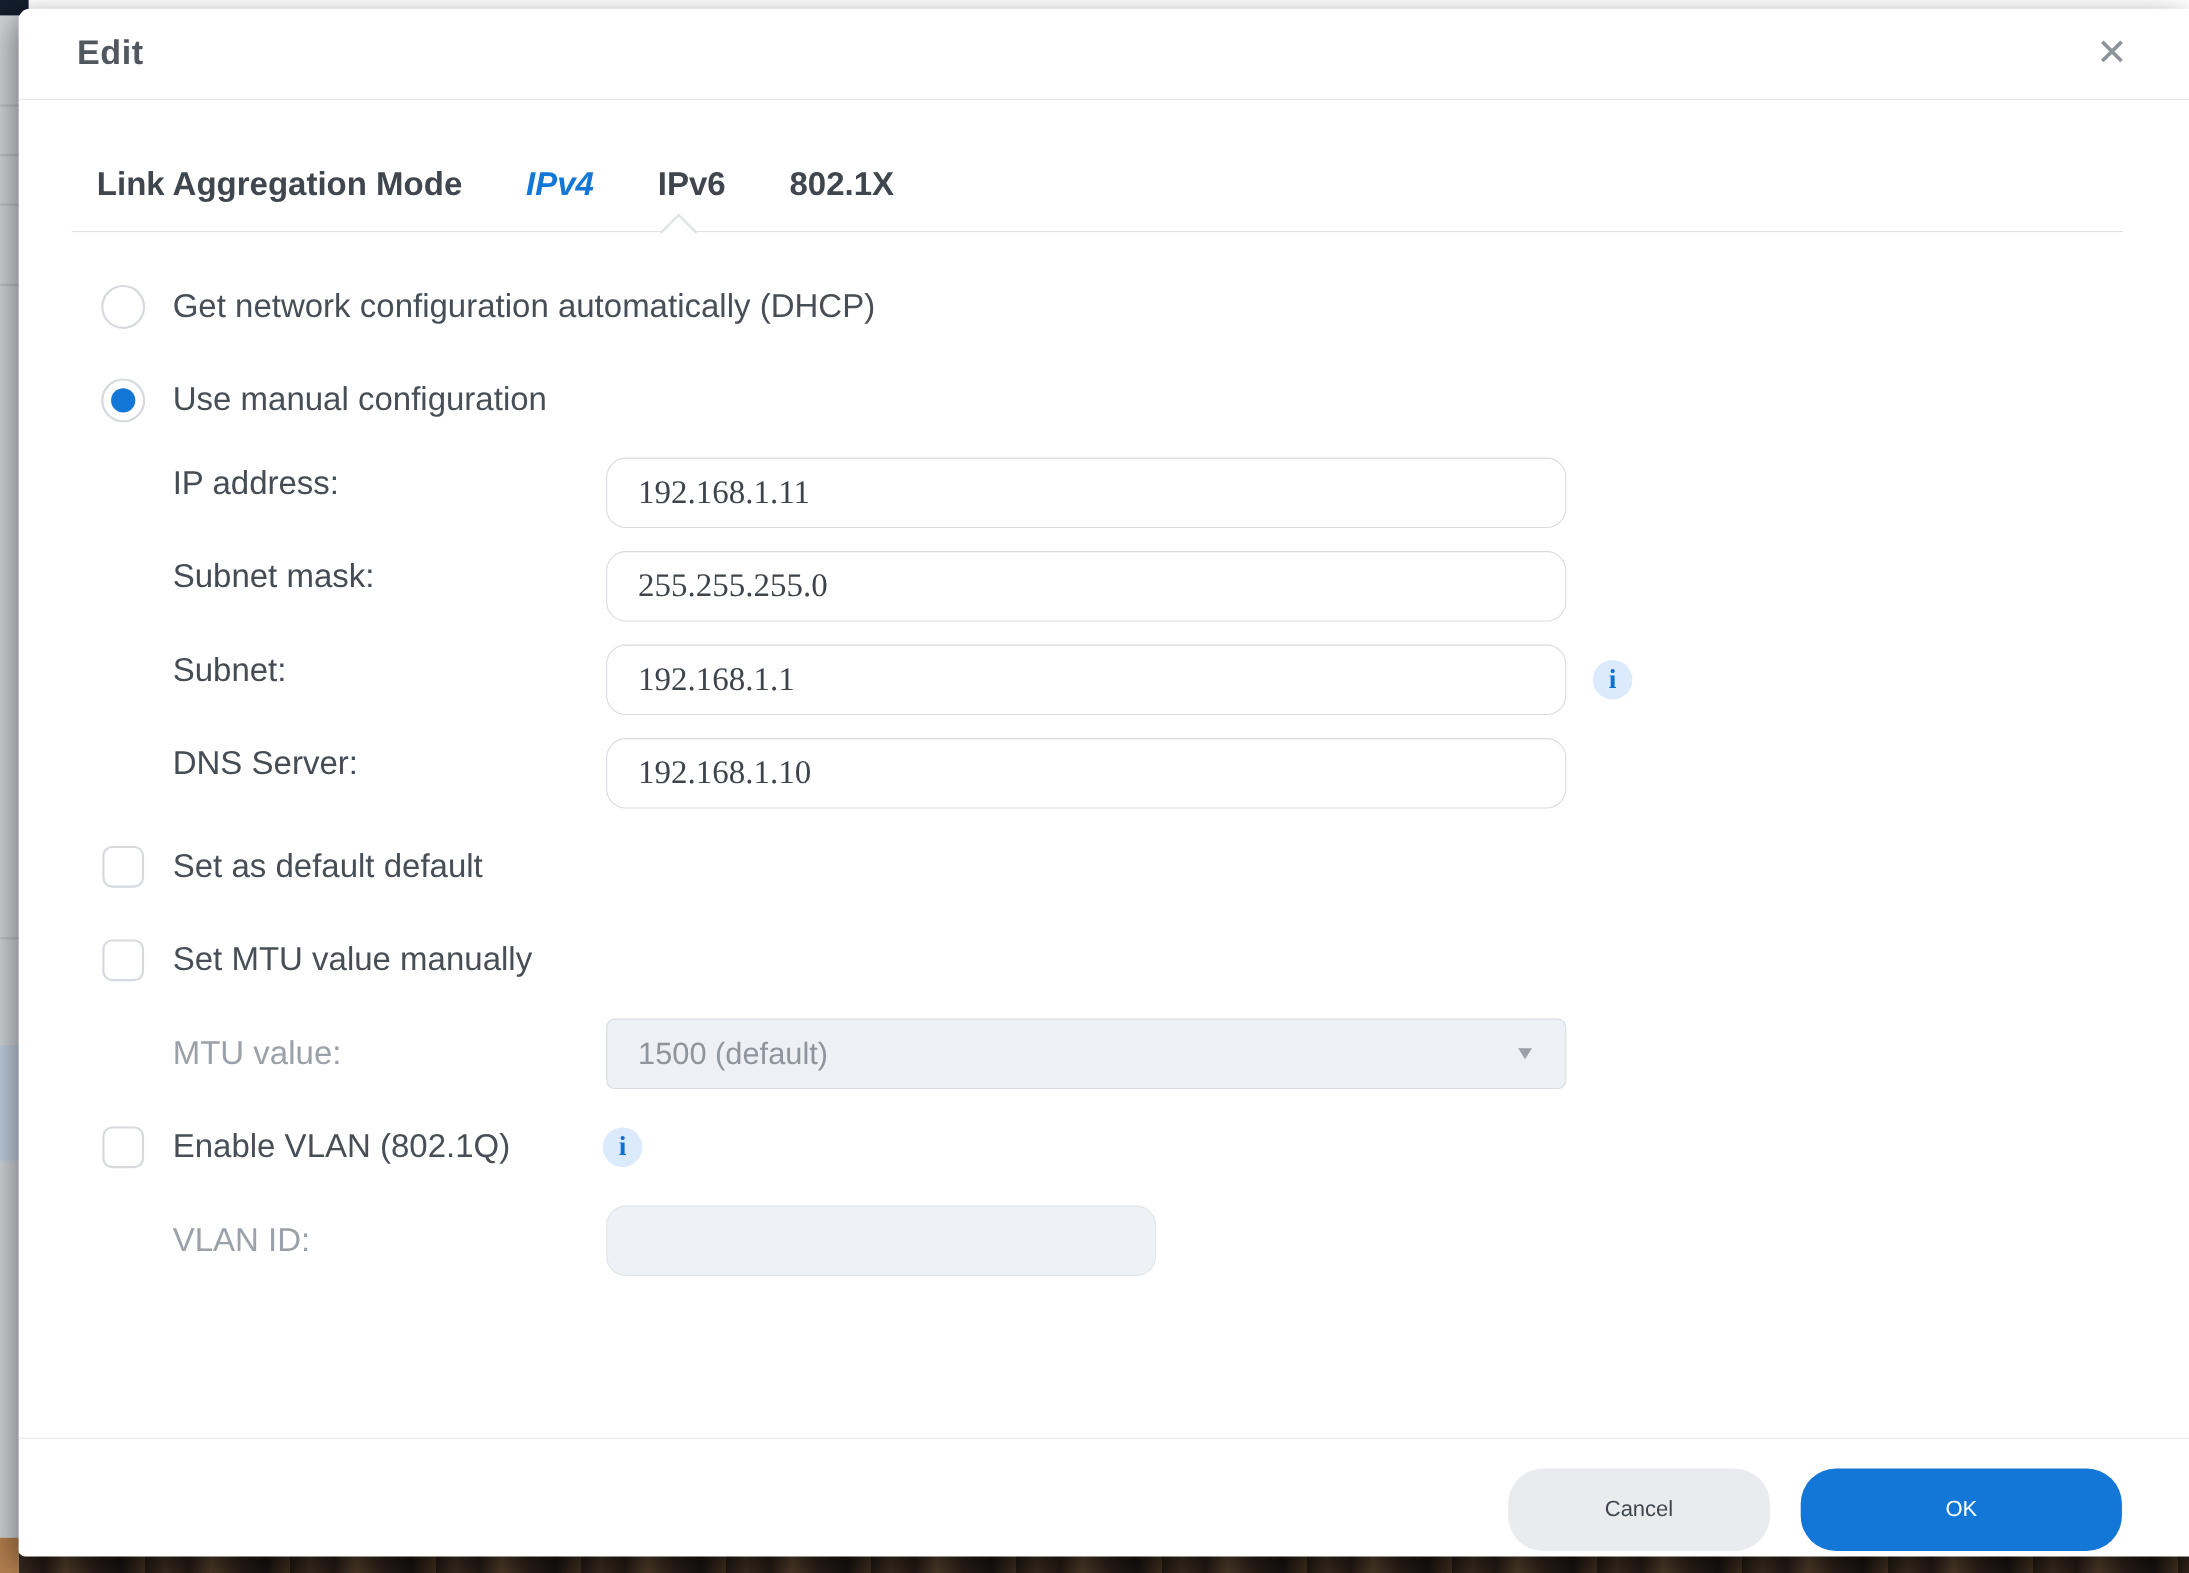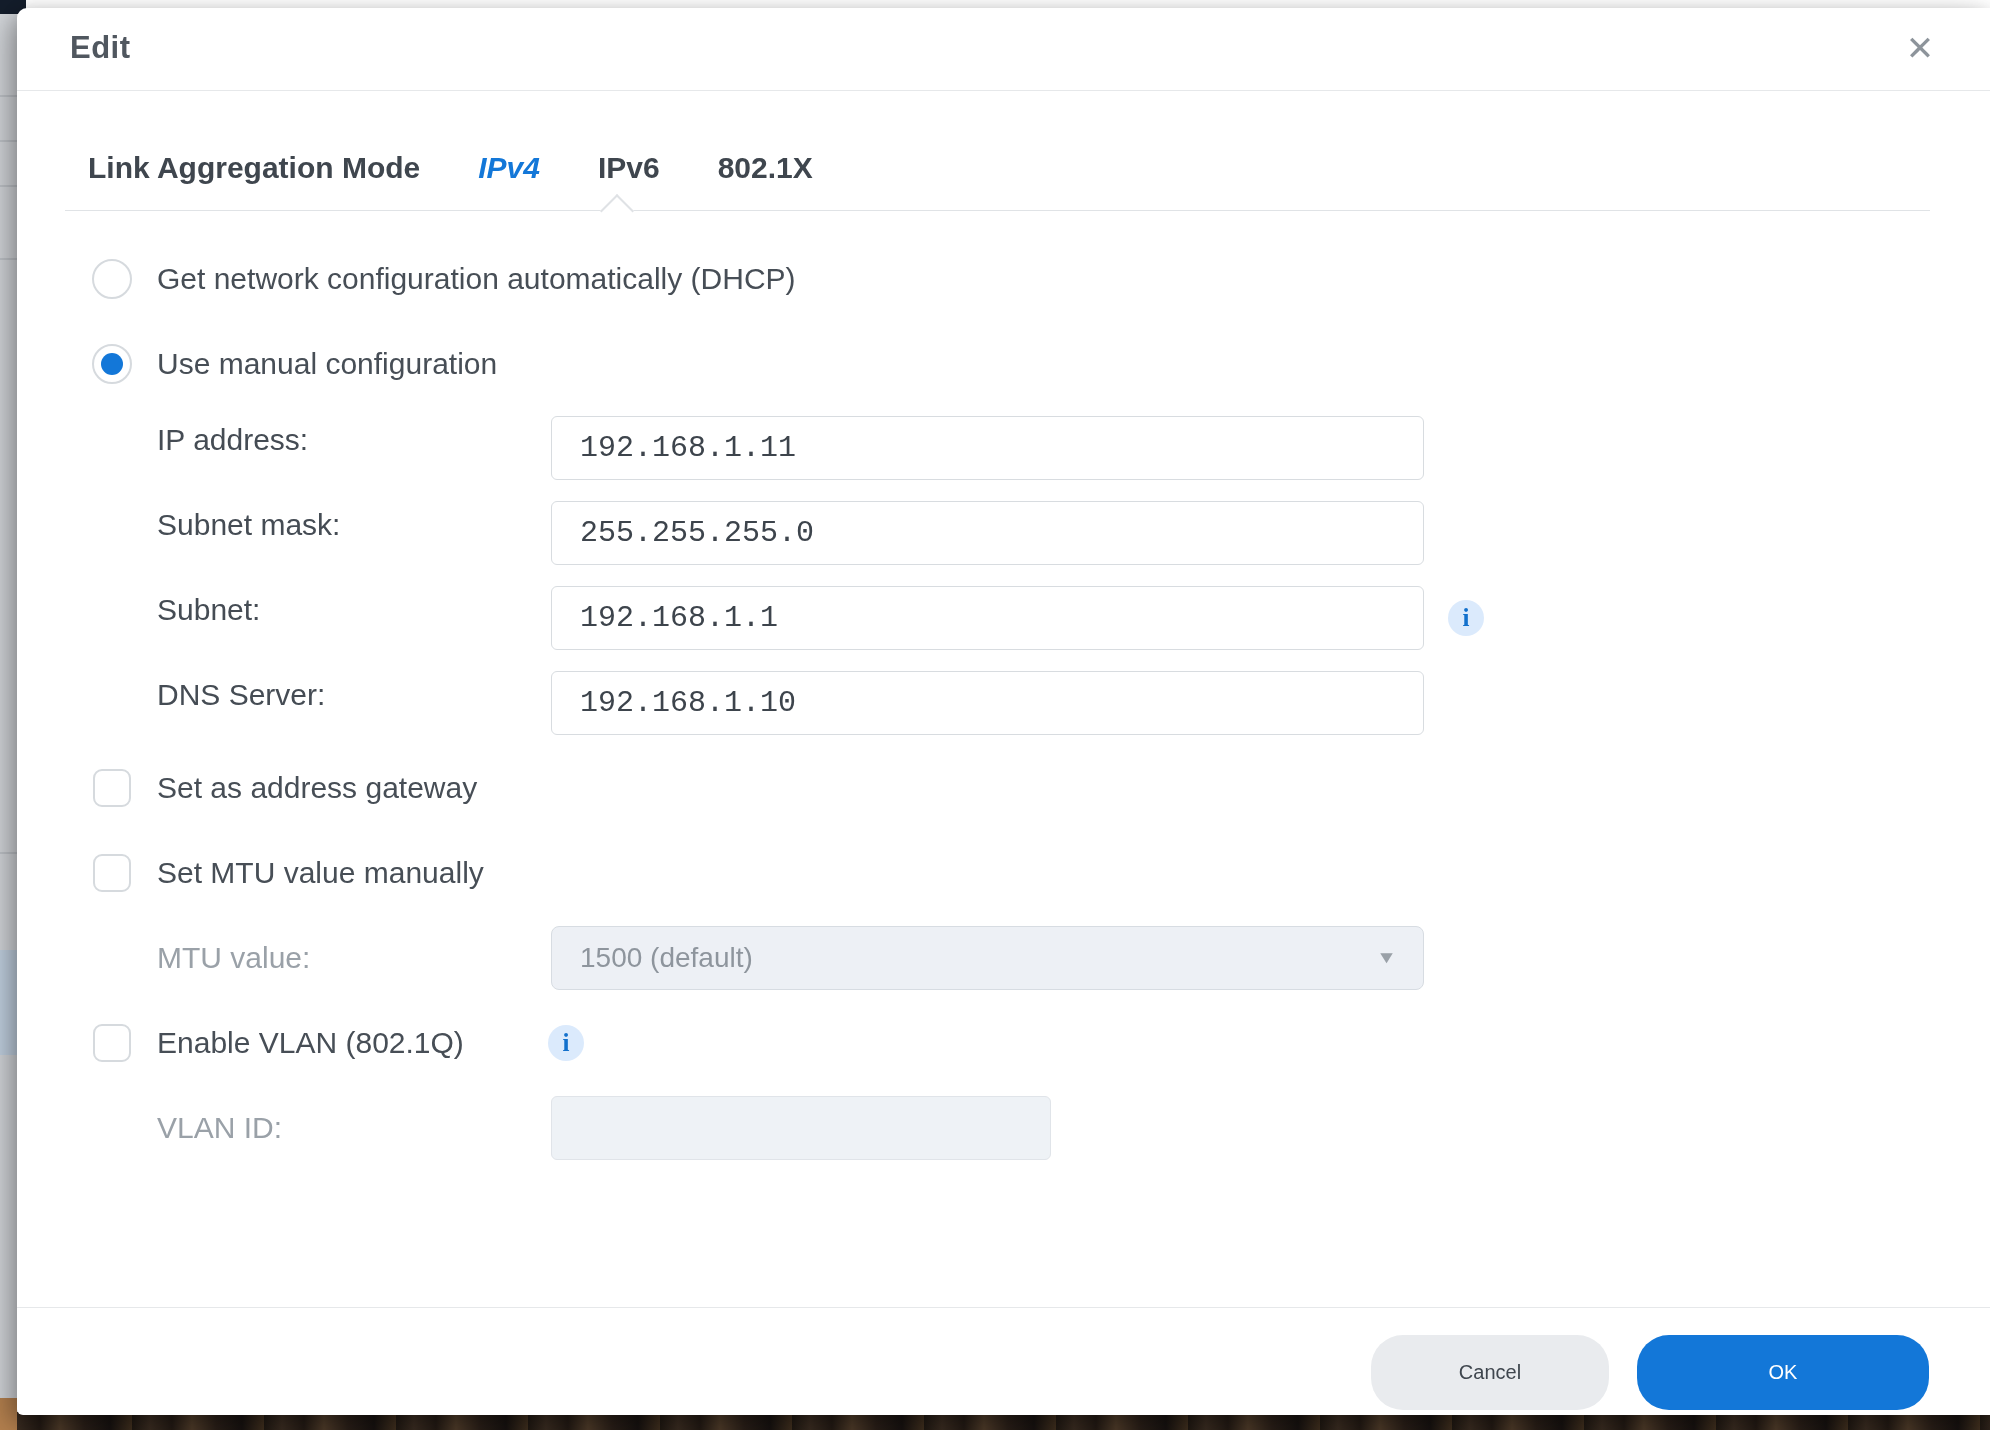--- a/index.html
+++ b/index.html
@@ -56,23 +56,23 @@
   }
 
   
   .row{position:absolute;left:0;width:100%;}
   .lbl{position:absolute;left:140px;font-size:30px;color:#454c54;white-space:nowrap;}
   .lbl.dim{color:#9aa1a8;}
   .field-row{height:48px;}
   .field-row .lbl{top:50%;transform:translateY(-50%);}
   .txt-input{
     position:absolute;left:534px;top:0;width:873px;height:64px;box-sizing:border-box;
-    border:1px solid #d8dce0;border-radius:6px;background:#ffffff;
+    border:1px solid #d8dce0;border-radius:18px;background:#ffffff;
     padding:0 0 0 28px;font-size:30px;color:#3d444c;outline:none;
-    font-family:Liberation Mono, monospace;
+    font-family:Liberation Serif, serif;
   }
   .txt-input:disabled,.txt-input.disabled{background:#eef2f6;border-color:#e0e4e9;color:#8e959d;}
 
   
   .radio-row{height:46px;}
   .radio-row .lbl{top:50%;transform:translateY(-50%);color:#474e56;}
   .radio{
     position:absolute;left:75px;top:3px;width:40px;height:40px;box-sizing:border-box;
     border:2px solid #d6dade;border-radius:50%;background:#fff;cursor:pointer;
   }
@@ -182,21 +182,21 @@
     <input class="txt-input" value="192.168.1.1" style="">
     <div class="info-icon" style="left:1431px;top:14px">i</div>
   </div>
   <div class="row field-row r-dns">
     <div class="lbl">DNS Server:</div>
     <input class="txt-input" value="192.168.1.10" style="">
   </div>
 
   <div class="row check-row r-chk1">
     <div class="checkbox"></div>
-    <div class="lbl">Set as address gateway</div>
+    <div class="lbl">Set as default default</div>
   </div>
   <div class="row check-row r-chk2">
     <div class="checkbox"></div>
     <div class="lbl">Set MTU value manually</div>
   </div>
 
   <div class="row field-row r-mtu">
     <div class="lbl dim">MTU value:</div>
     <div class="dropdown">
       <span class="dd-value">1500 (default)</span>

